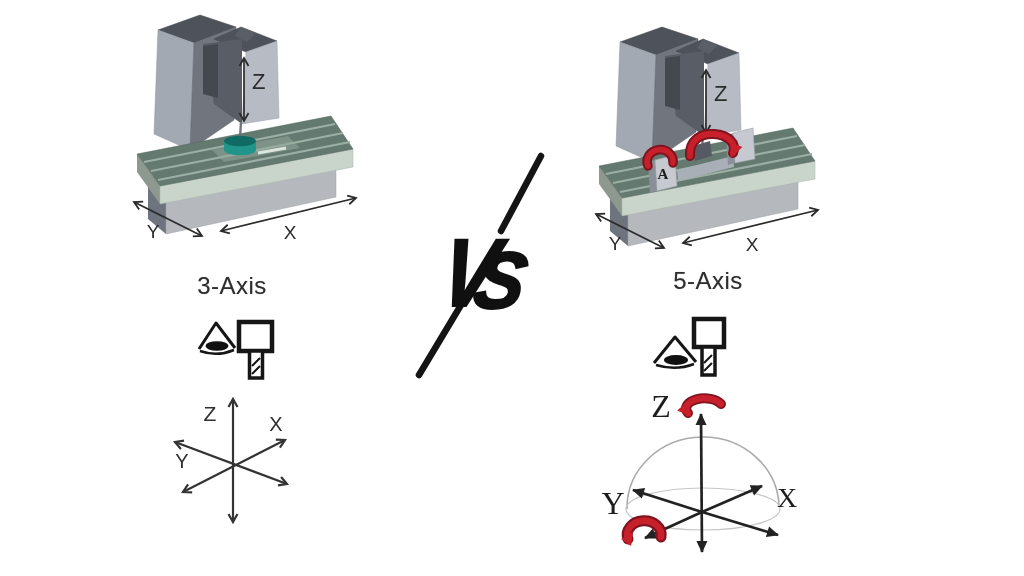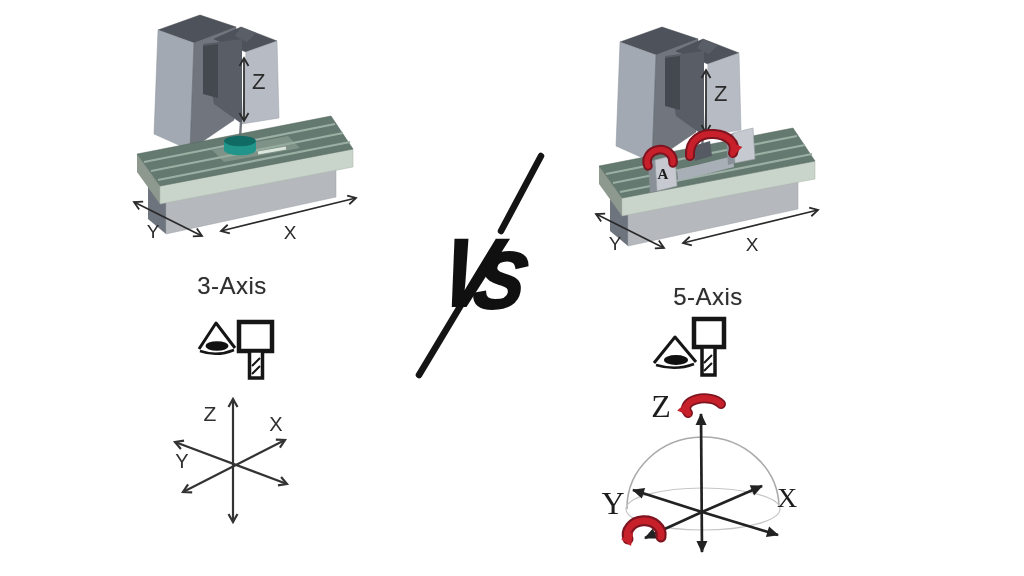--- a/index.html
+++ b/index.html
@@ -170,14 +170,14 @@
     <text class="serif" x="787" y="507" font-size="28" text-anchor="middle">X</text>
     <path class="redu" stroke-width="10" d="M721,404 A18,10 0 1 0 688,413" stroke="#7e1420"></path>
     <path class="redm" stroke-width="6.5" marker-end="url(#mRed)" d="M721,404 A18,10 0 1 0 688,413" stroke="#c8202a"></path>
     <path class="redu" stroke-width="11" d="M628,539 A17,14 0 1 1 661,537" stroke="#7e1420"></path>
     <path class="redm" stroke-width="6.5" d="M628,539 A17,14 0 1 1 661,537" stroke="#c8202a"></path>
     <polygon points="621,539 633,532 631,546" fill="#c8202a"></polygon>
   </g>
 </svg>
 
 <div class="caption" style="left:232px;top:272px;">3-Axis</div>
-<div class="caption" style="left:708px;top:283px;">5-Axis</div>
+<div class="caption" style="left:708px;top:267px;">5-Axis</div>
 </div>
 
 </body></html>

